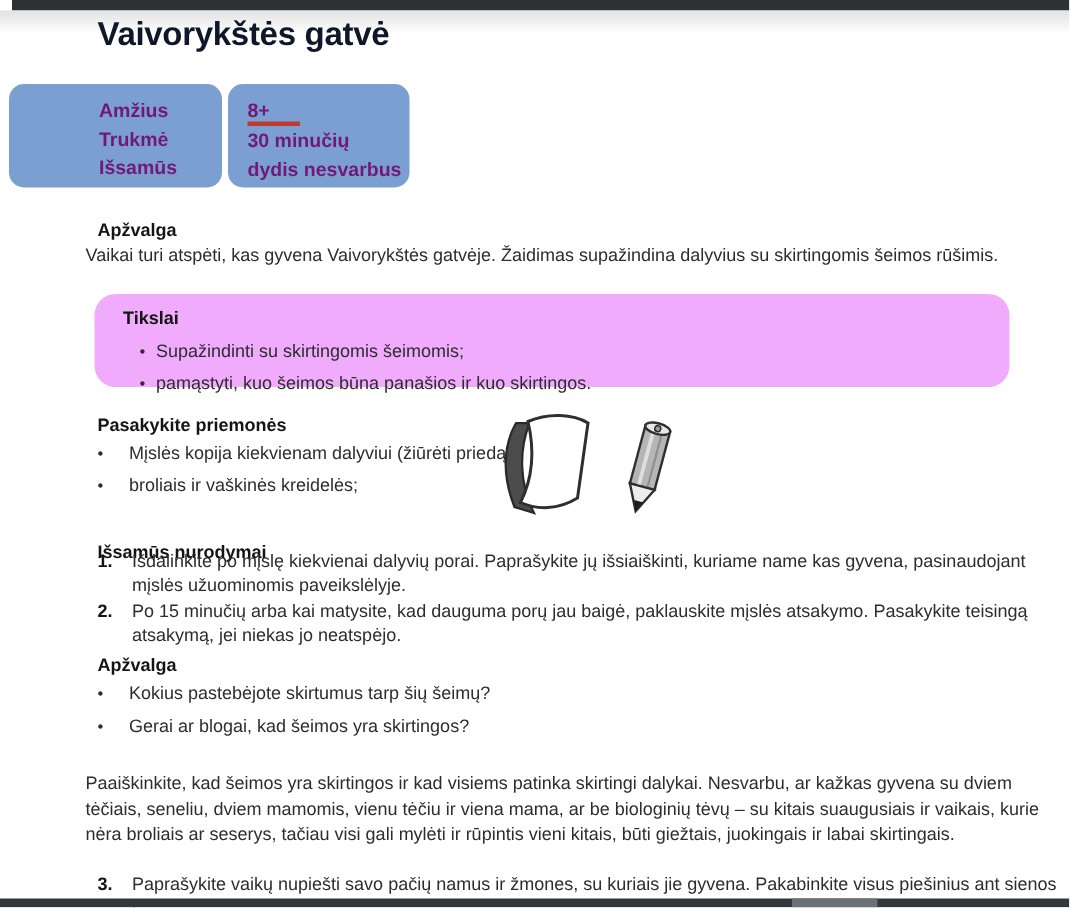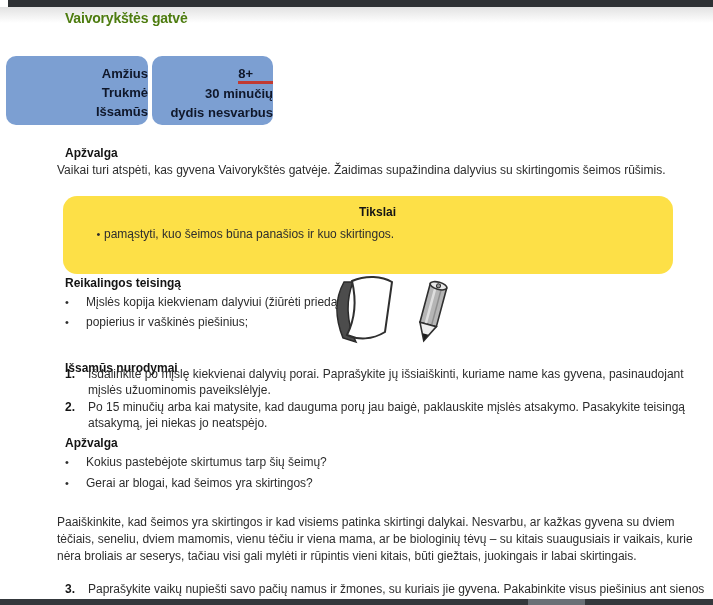--- a/index.html
+++ b/index.html
@@ -9,40 +9,40 @@
     font-family:"Liberation Sans",sans-serif;font-size:12px;
   }
   
   .top-bar{position:absolute;top:0;left:8px;right:0;height:7px;background:#2e3134;}
   .top-shade{position:absolute;top:7px;left:0;right:0;height:16px;
     background:linear-gradient(#e2e2e2,#ffffff);}
   .bottom-bar{position:absolute;bottom:0;left:0;width:713px;height:6px;background:#34383c;}
   .bottom-bar-light{position:absolute;left:528px;top:0;width:57px;height:100%;background:#6a7076;}
 
   .doc-title{position:absolute;left:65px;top:10px;margin:0;
-    font-size:14px;font-weight:bold;color:#4d7c0f;letter-spacing:-0.2px;}
+    font-size:22px;font-weight:bold;color:#0f172a;letter-spacing:-0.2px;}
 
   
   .info-box{position:absolute;top:56px;height:69px;border-radius:10px;
-    background:#7c9fd2;color:#0f172a;font-weight:bold;font-size:13px;
-    line-height:19px;box-sizing:border-box;padding-top:8px;text-align:right;}
+    background:#7c9fd2;color:#701a75;font-weight:bold;font-size:13px;
+    line-height:19px;box-sizing:border-box;padding-top:8px;}
   .info-box-labels{left:6px;width:142px;padding-left:60px;}
   .info-box-values{left:152px;width:121px;padding-left:13px;}
   .value-underline{display:inline-block;border-bottom:3px solid #c13a32;
     padding-right:20px;line-height:15px;}
 
   h3{position:absolute;margin:0;font-size:12px;font-weight:bold;color:#141414;}
 
   .body-text{position:absolute;margin:0;line-height:17px;}
   .redline{text-decoration-color:#c13a32;
     text-decoration-thickness:2px;text-underline-offset:4px;}
 
   
-  .goals-box{position:absolute;left:63px;top:196px;width:610px;height:78px;
-    border-radius:14px;background:#fde047;box-sizing:border-box;padding:9px 0 0 19px;text-align:center;}
+  .goals-box{position:absolute;left:63px;top:196px;width:610px;height:62px;
+    border-radius:14px;background:#f0abfc;box-sizing:border-box;padding:9px 0 0 19px;}
   .goals-box .goals-heading{position:static;display:block;margin:0 0 5px 0;}
   .goal-row{display:flex;line-height:20px;}
   .goal-bullet{width:11px;flex:none;margin-left:11px;}
   .goal-bullet::before{content:"\2022";font-size:11px;}
 
   
   .bullet-list{position:absolute;margin:0;}
   .bullet-row{display:flex;align-items:baseline;}
   .bullet-glyph{width:21px;flex:none;}
   .bullet-glyph::before{content:"\2022";font-size:11px;}
@@ -78,33 +78,37 @@
     <div>dydis nesvarbus</div>
   </div>
 
   <h3 style="left:65px;top:146px;">Apžvalga</h3>
   <p class="body-text" style="left:57px;top:162px;width:648px;"><span>Vaikai turi atspėti, kas gyvena Vaivorykštės gatvėje. </span><span class="redline">Žaidimas supažindina dalyvius su skirtingomis šeimos rūšimis.</span></p>
 
   <div class="goals-box">
     <h3 class="goals-heading">Tikslai</h3>
     <div class="goal-row">
       <span class="goal-bullet"></span>
+      <span class="redline">Supažindinti su skirtingomis šeimomis;</span>
+    </div>
+    <div class="goal-row">
+      <span class="goal-bullet"></span>
       <span>pamąstyti, kuo šeimos būna panašios ir kuo skirtingos.</span>
     </div>
   </div>
 
-  <h3 style="left:65px;top:276px;">Reikalingos teisingą</h3>
+  <h3 style="left:65px;top:276px;">Pasakykite priemonės</h3>
   <div class="bullet-list materials-list" style="left:65px;top:292px;">
     <div class="bullet-row">
       <span class="bullet-glyph"></span>
       <span>Mįslės kopija kiekvienam dalyviui (žiūrėti priedą);</span>
     </div>
     <div class="bullet-row">
       <span class="bullet-glyph"></span>
-      <span>popierius ir vaškinės piešinius;</span>
+      <span>broliais ir vaškinės kreidelės;</span>
     </div>
   </div>
 
   <svg class="illustration" width="135" height="76" viewBox="0 0 135 76">
     <g>
       <path d="M14,8 C5,24 5,44 13,64 L26,68 C16,48 16,26 23,8 Z" fill="#4c4c4c" stroke="#2a2a2a" stroke-width="1.5"></path>
       <path d="M22,7 C36,1 52,2 62,8 L55,58 C42,66 28,66 17,61 C26,43 26,24 22,7 Z" fill="#ffffff" stroke="#2f2f2f" stroke-width="2"></path>
     </g>
     <g transform="rotate(15 102 38)">
       <rect x="93" y="11" width="17" height="40" fill="#b5b5b5" stroke="#2f2f2f" stroke-width="1.6"></rect>

